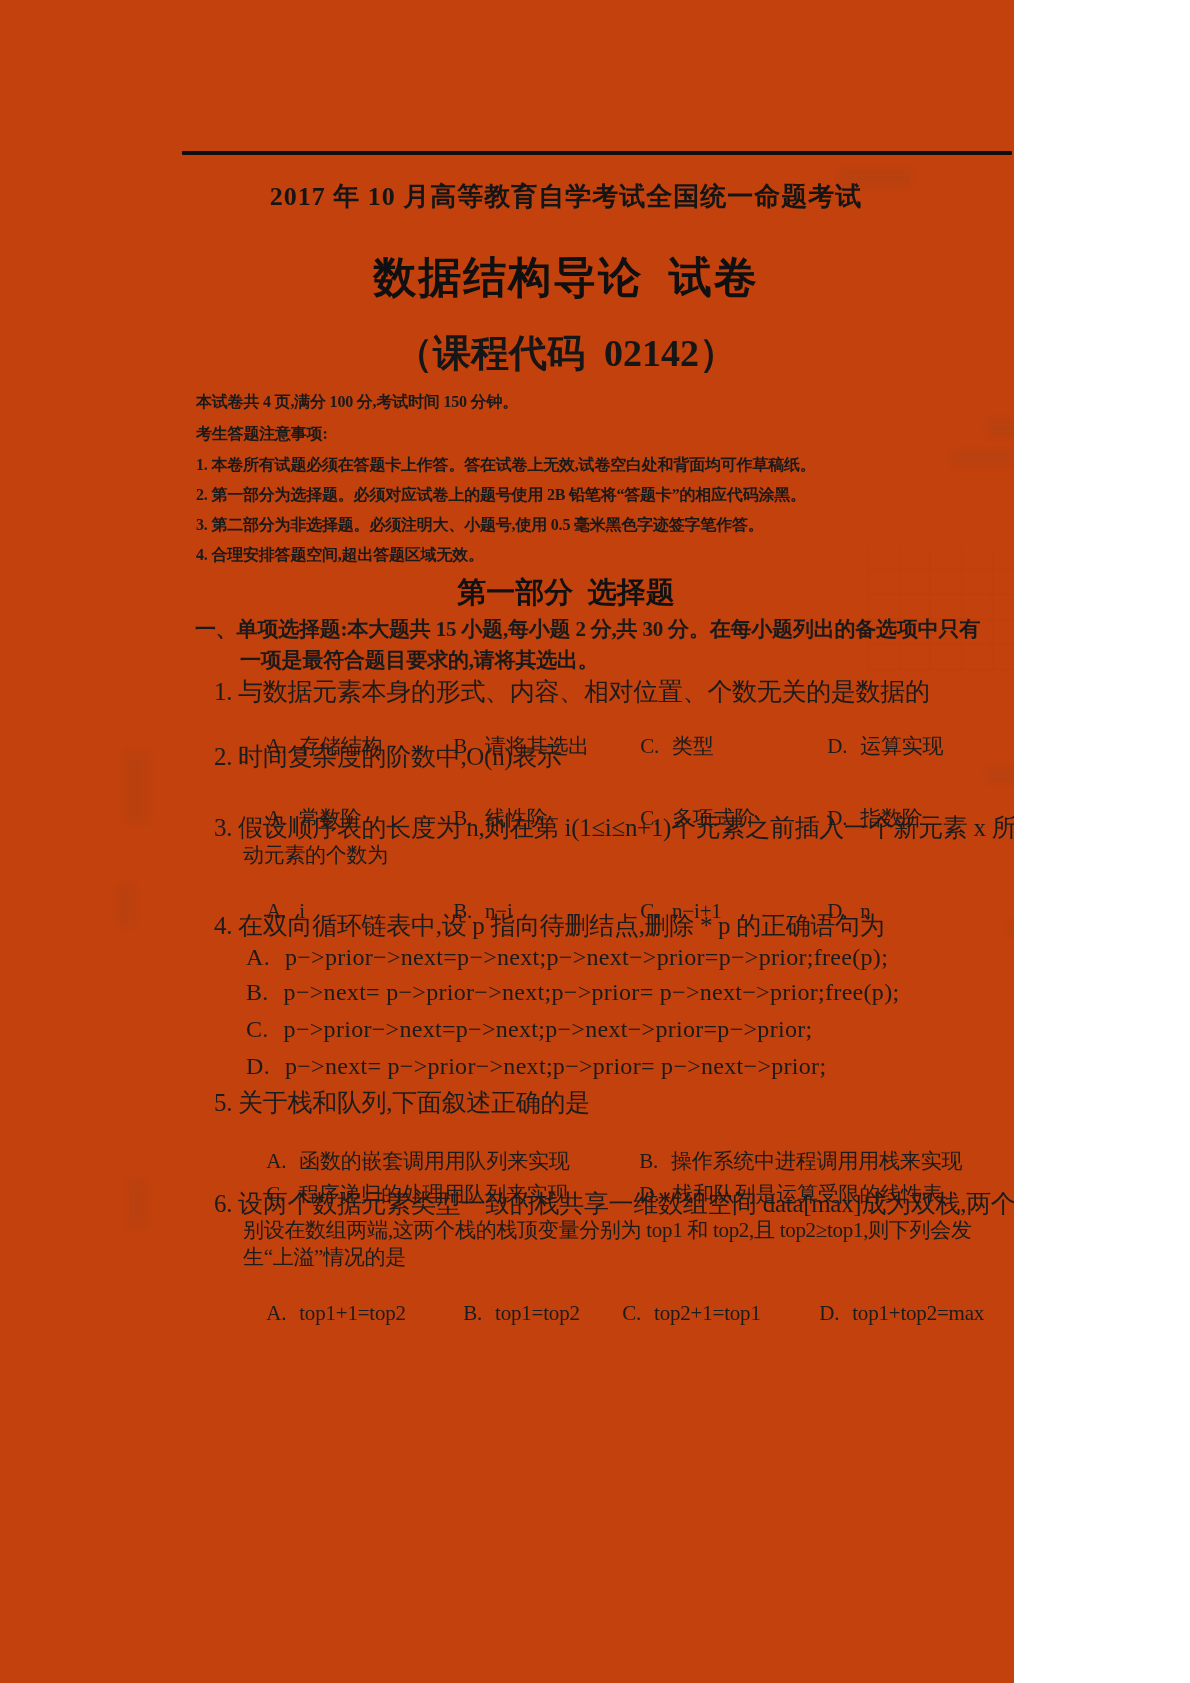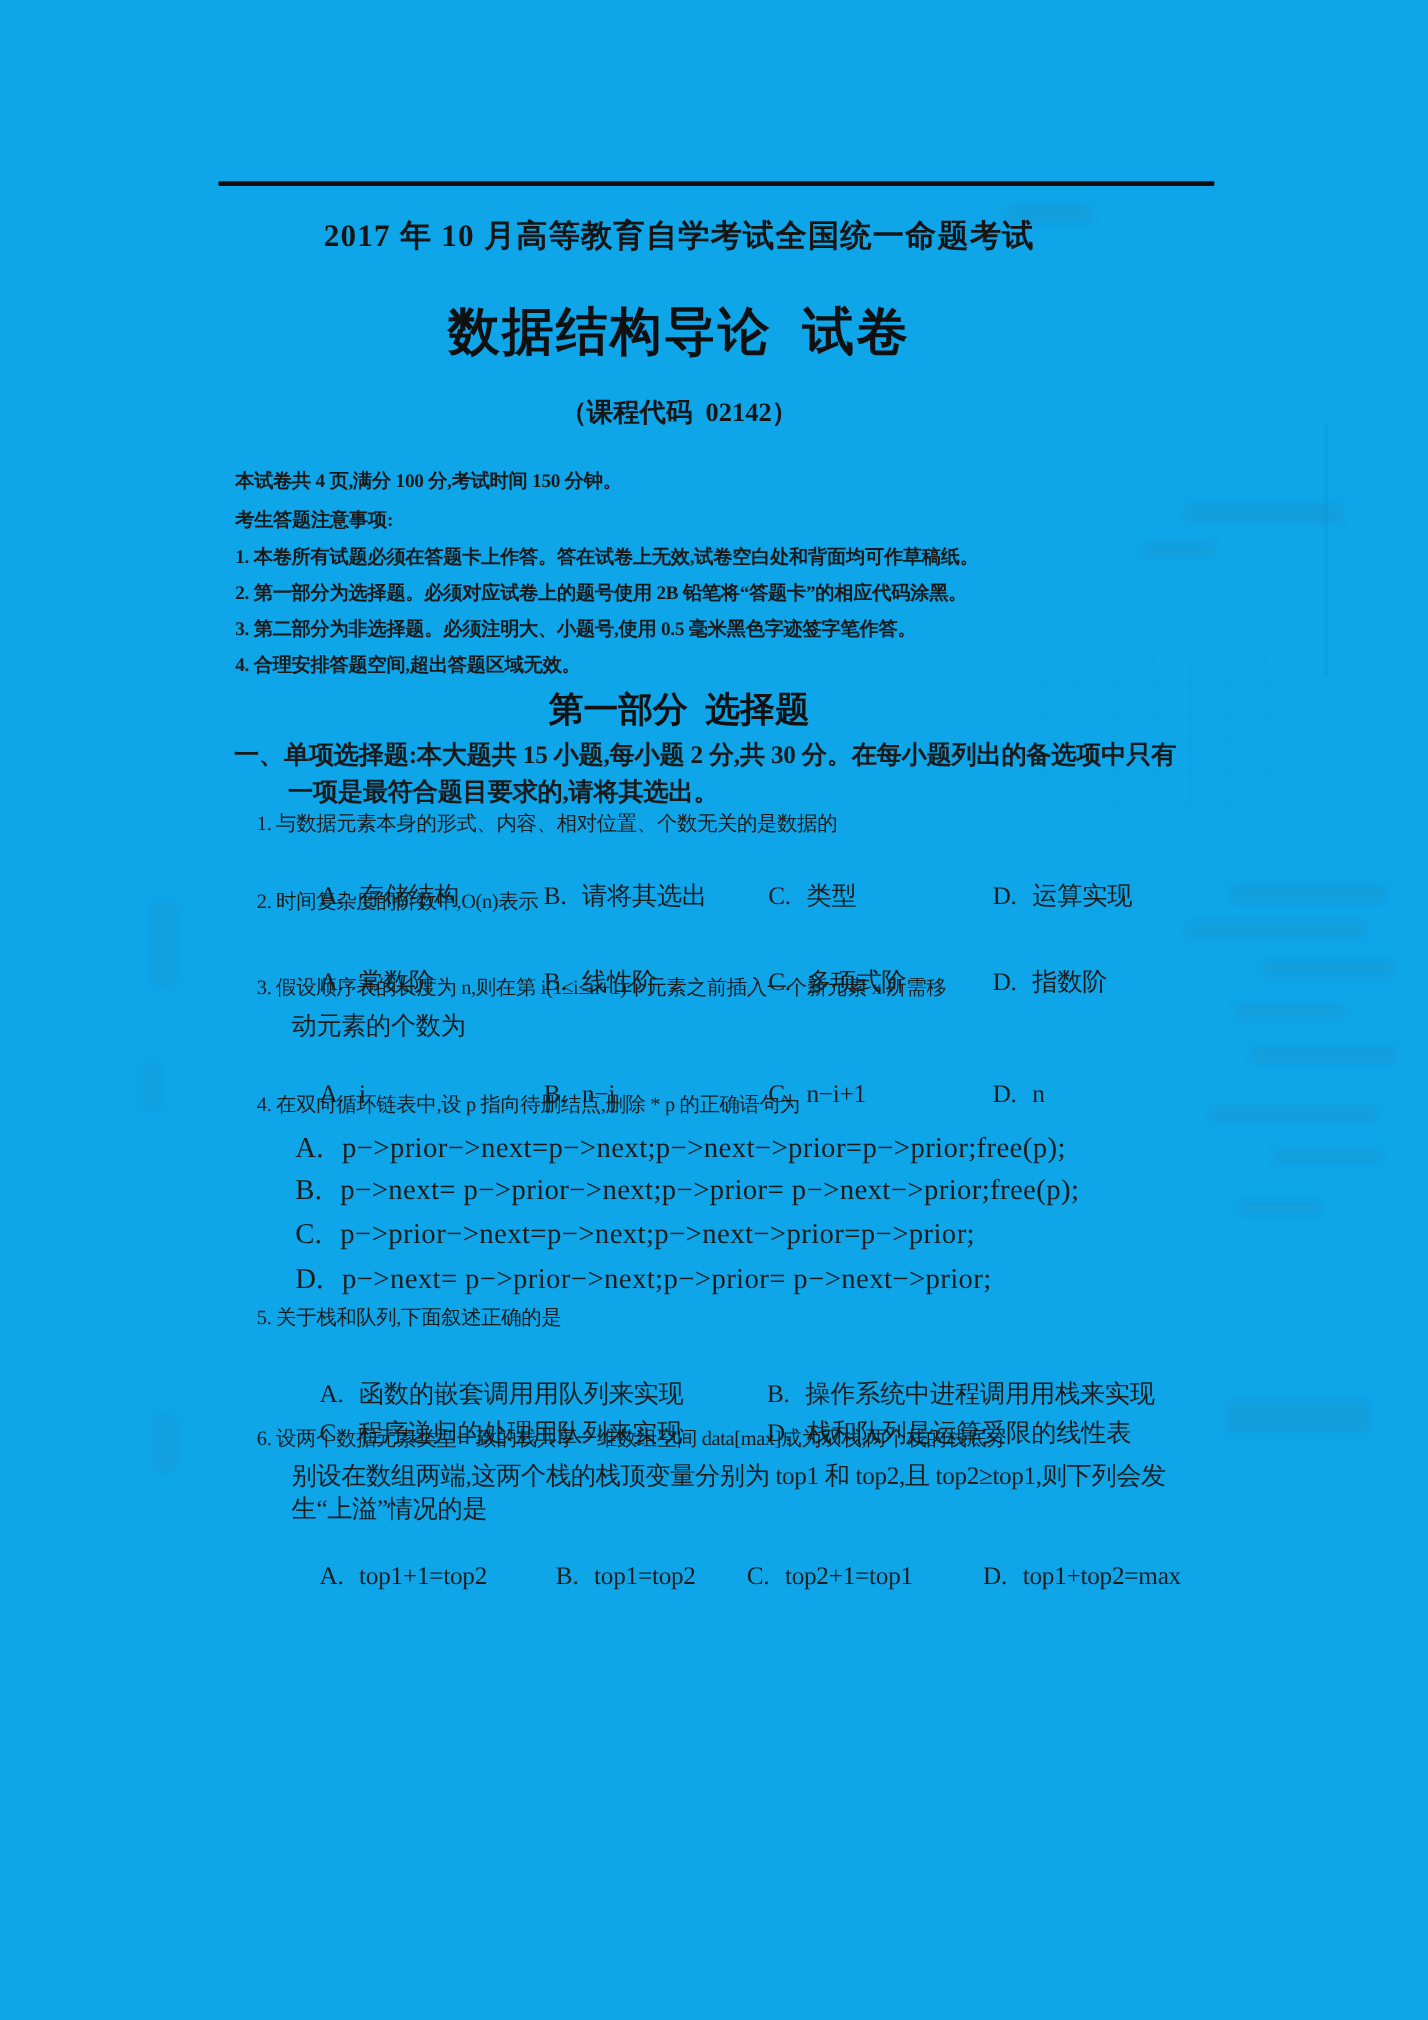--- a/index.html
+++ b/index.html
@@ -1,33 +1,33 @@
 <!DOCTYPE html>
 <html><head>
 <meta charset="utf-8">
 <style>
   html,body{margin:0;padding:0;background:#ffffff;}
   .page{
     position:relative;
-    width:1190px;height:1683px;
-    background:#0ea5e9;
+    width:1014px;height:1683px;
+    background:#c2410c;
     overflow:hidden;
     font-family:"Liberation Serif","DejaVu Serif",serif;
     color:#1d1d1d;
   }
   .abs{position:absolute;white-space:pre;line-height:1.25;}
   .center-band{left:180px;width:772px;text-align:center;}
   .rule{position:absolute;left:182px;top:151px;width:830px;height:4px;background:#0e0e0e;border-radius:1px;}
   .exam-session{top:181px;font-size:26px;font-weight:700;letter-spacing:1px;color:#151515;}
   .exam-title{top:251px;font-size:43px;font-weight:700;letter-spacing:2px;color:#101010;text-align:center;}
-  .course-code{top:330px;font-size:22px;font-weight:700;color:#161616;}
+  .course-code{top:330px;font-size:38px;font-weight:700;color:#161616;}
   .meta{left:196px;font-size:16px;font-weight:700;letter-spacing:-0.2px;color:#1a1a1a;}
   .part-heading{top:574px;font-size:29px;font-weight:700;color:#111;}
   .intro{font-size:21px;font-weight:700;letter-spacing:-0.2px;color:#1a1a1a;}
-  .stem{left:214px;font-size:17px;letter-spacing:-0.3px;color:#1c1c1c;}
+  .stem{left:214px;font-size:25px;letter-spacing:-0.3px;color:#1c1c1c;}
   .stem-wrap{left:243px;font-size:21px;letter-spacing:-0.3px;color:#1c1c1c;}
   .optrow{left:246px;font-size:21px;letter-spacing:-0.2px;color:#1c1c1c;}
   .cell{display:inline-block;vertical-align:top;}
   .w187{width:187px;} .w373{width:373px;} .w197{width:197px;} .w159{width:159px;}
   .olabel{display:inline-block;}
   .otext{margin-left:13px;}
   .codeline{left:246px;font-size:24px;letter-spacing:0.3px;color:#1b1b1b;}
   .codeline .otext{margin-left:15px;}
   
   .smudge{position:absolute;background:rgba(70,70,75,0.07);filter:blur(3px);border-radius:2px;}

